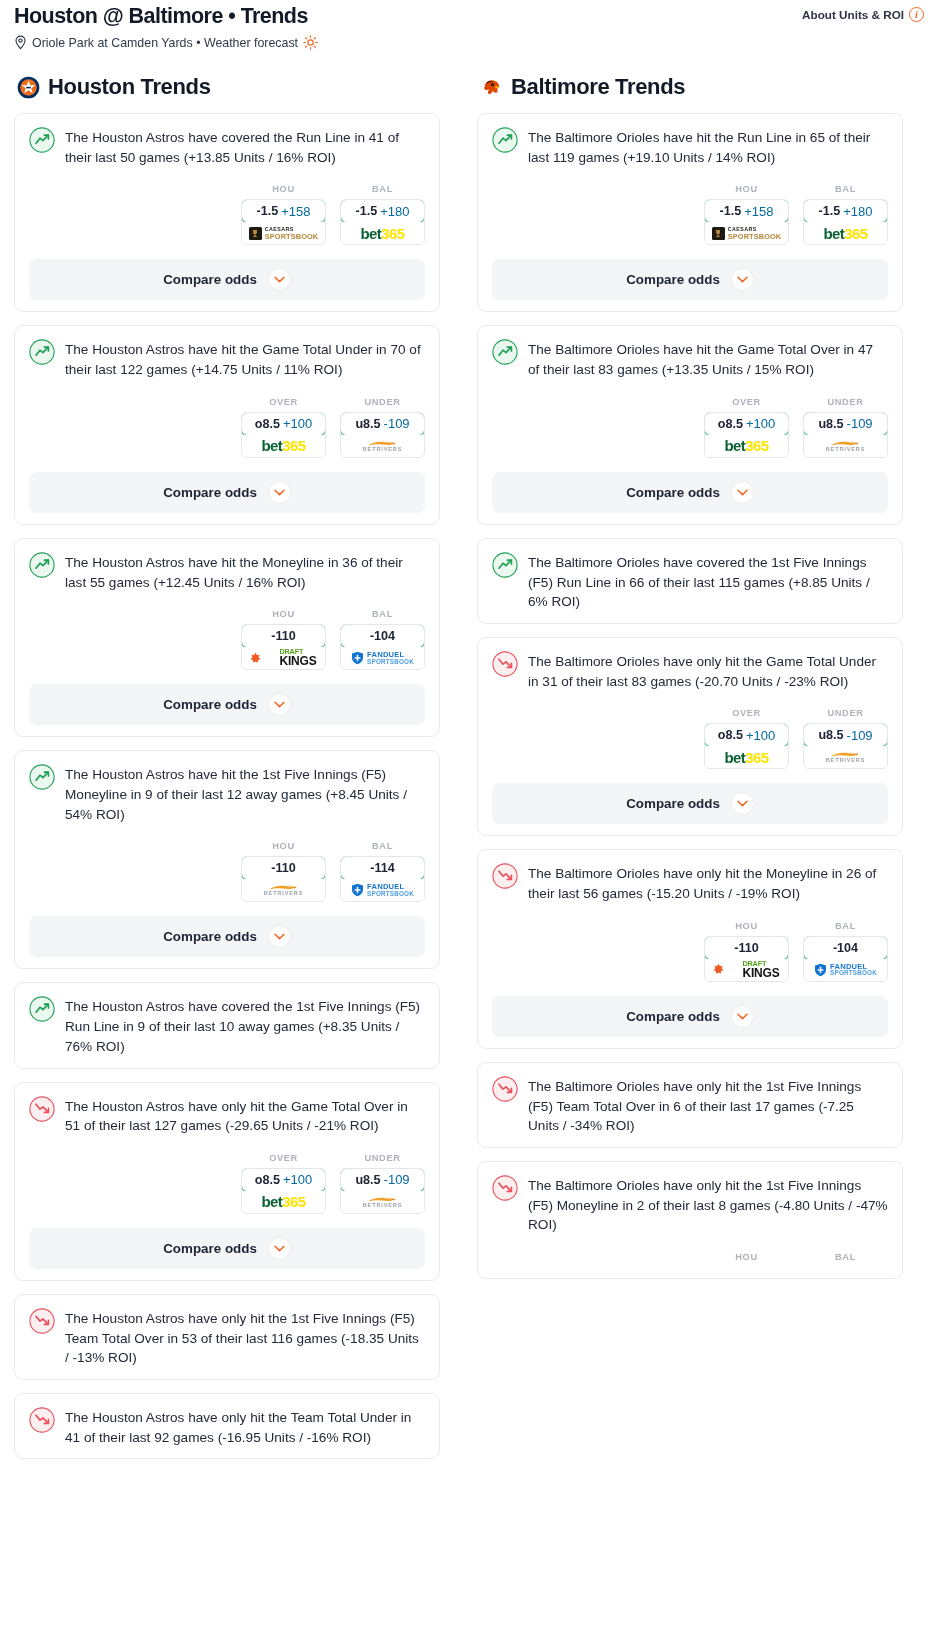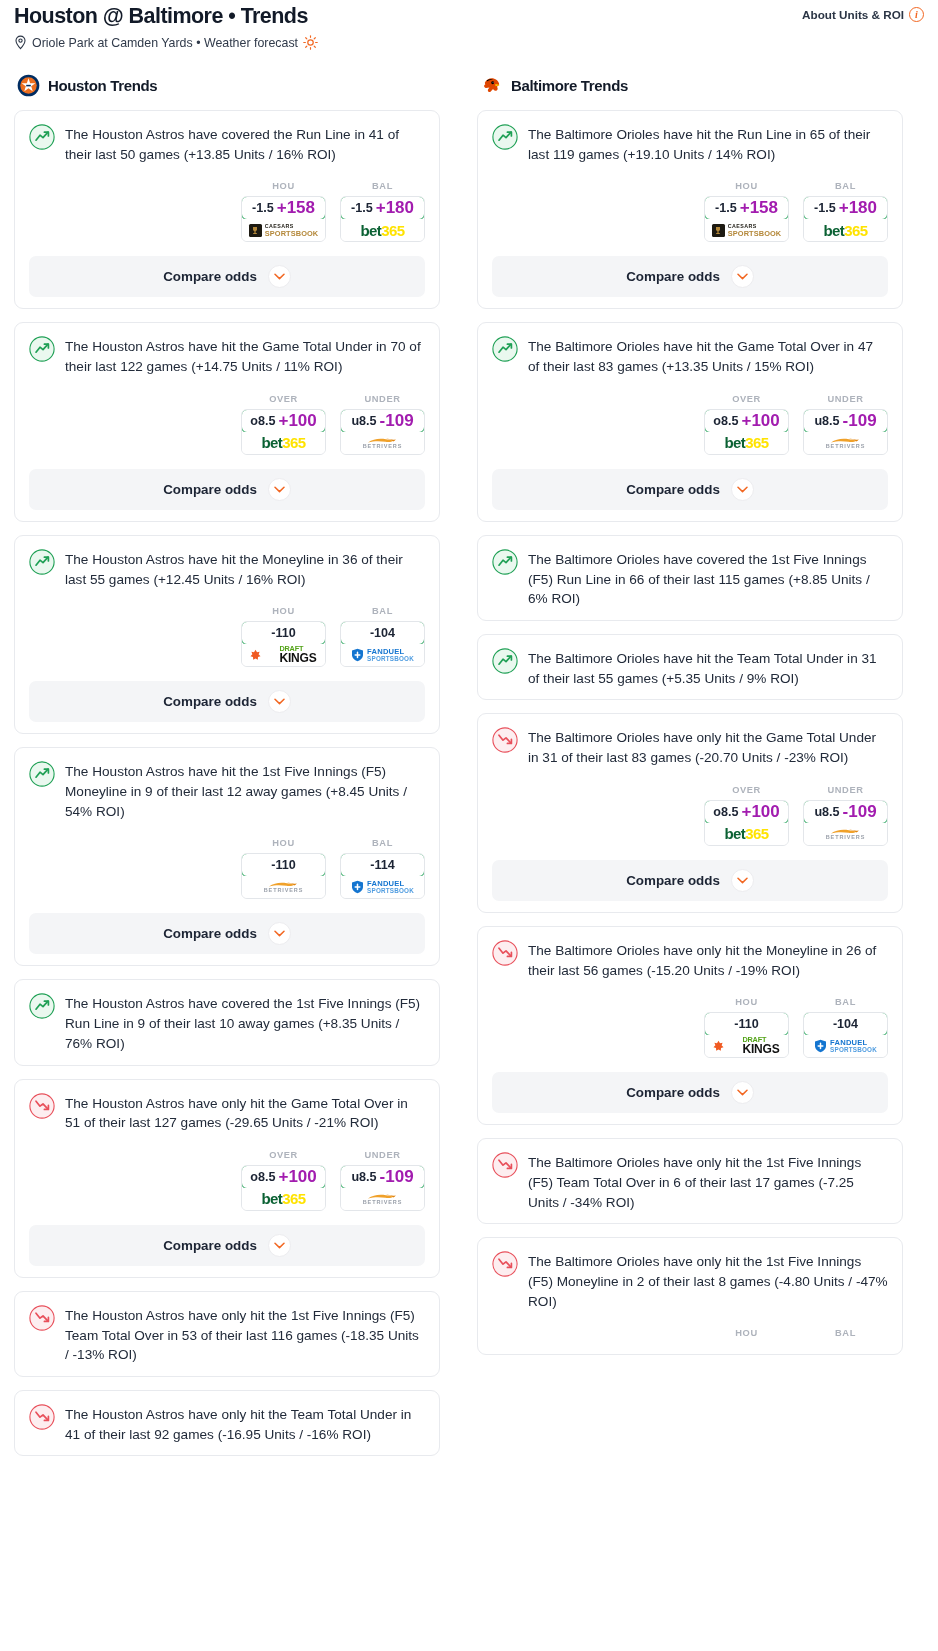--- a/index.html
+++ b/index.html
@@ -53,21 +53,21 @@
     padding: 24px 14px 0 14px;
   }
   .col { width: 426px; flex: 0 0 426px; }
 
   .col-head {
     display: flex; align-items: center; gap: 8px;
     margin-bottom: 13px; padding-left: 3px;
   }
   .col-head .logo { width: 23px; height: 23px; flex:0 0 auto; display:block; }
   .col-head .label {
-    font-size: 15px; font-weight: 700; letter-spacing: -0.35px;
+    font-size: 22px; font-weight: 700; letter-spacing: -0.35px;
     color: #121a28;
   }
 
   
   .card {
     border: 1px solid #e8eaee;
     border-radius: 9px;
     background: #fff;
     margin-bottom: 13px;
     padding: 12px 14px 11px 14px;
@@ -100,21 +100,21 @@
   .odds-val {
     border: 1.4px solid #1fa055;
     border-radius: 6px;
     height: 24px;
     display: flex; align-items: center; justify-content: center;
     gap: 3px;
     background: #fff;
     margin: -1px;
   }
   .odds-val .pt { font-size: 12.6px; font-weight: 700; color: #1c2434; }
-  .odds-val .pr { font-size: 17px; font-weight: 700; color: #a21caf; }
+  .odds-val .pr { font-size: 13px; font-weight: 400; color: #0369a1; }
   .book-strip {
     height: 22px;
     display: flex; align-items: center; justify-content: center;
     background: #fff;
   }
 
   
   .bk { display:flex; align-items:center; justify-content:center; }
   .bk-caesars { gap: 3px; }
   .bk-caesars .cz-badge {
@@ -644,30 +644,20 @@
               <circle cx="13" cy="13" r="12.1" fill="#eaf8ef" stroke="#1fa055" stroke-width="1.1"></circle>
               <path d="M7 16.2 L11 11.2 L14 13.6 L19 8.2" fill="none" stroke="#1fa055" stroke-width="1.7" stroke-linecap="round" stroke-linejoin="round"></path>
               <path d="M15.4 8.2 L19.4 8.2 L19.4 12.0" fill="none" stroke="#1fa055" stroke-width="1.7" stroke-linecap="round" stroke-linejoin="round"></path>
             </svg>
             <div class="trend-text">The Baltimore Orioles have covered the 1st Five Innings (F5) Run Line in 66 of their last 115 games (+8.85 Units / 6% ROI)</div>
           </div>
         </div>
         <div class="card">
           <div class="trend-top">
             <svg class="trend-ico" viewBox="0 0 26 26">
-              <circle cx="13" cy="13" r="12.1" fill="#eaf8ef" stroke="#1fa055" stroke-width="1.1"></circle>
-              <path d="M7 16.2 L11 11.2 L14 13.6 L19 8.2" fill="none" stroke="#1fa055" stroke-width="1.7" stroke-linecap="round" stroke-linejoin="round"></path>
-              <path d="M15.4 8.2 L19.4 8.2 L19.4 12.0" fill="none" stroke="#1fa055" stroke-width="1.7" stroke-linecap="round" stroke-linejoin="round"></path>
-            </svg>
-            <div class="trend-text">The Baltimore Orioles have hit the Team Total Under in 31 of their last 55 games (+5.35 Units / 9% ROI)</div>
-          </div>
-        </div>
-        <div class="card">
-          <div class="trend-top">
-            <svg class="trend-ico" viewBox="0 0 26 26">
               <circle cx="13" cy="13" r="12.1" fill="#fdeef0" stroke="#e8505b" stroke-width="1.1"></circle>
               <path d="M7 8.2 L11 13.2 L14 10.8 L19 16.2" fill="none" stroke="#e8505b" stroke-width="1.7" stroke-linecap="round" stroke-linejoin="round"></path>
               <path d="M19.4 12.4 L19.4 16.4 L15.4 16.4" fill="none" stroke="#e8505b" stroke-width="1.7" stroke-linecap="round" stroke-linejoin="round"></path>
             </svg>
             <div class="trend-text">The Baltimore Orioles have only hit the Game Total Under in 31 of their last 83 games (-20.70 Units / -23% ROI)</div>
           </div>
           <div class="odds-wrap">
             <div class="odds-col">
               <div class="odds-label">OVER</div>
               <div class="odds-box">

